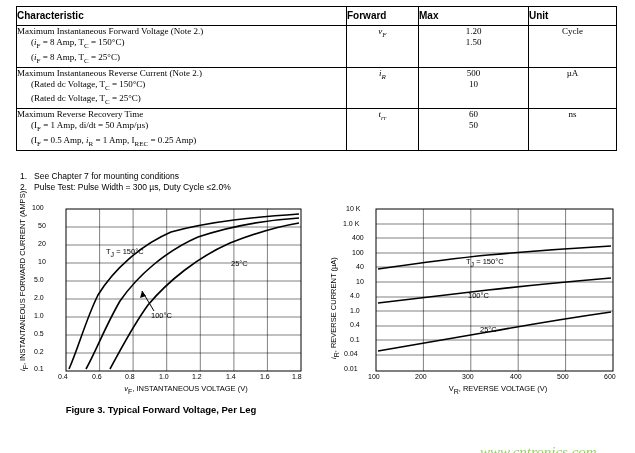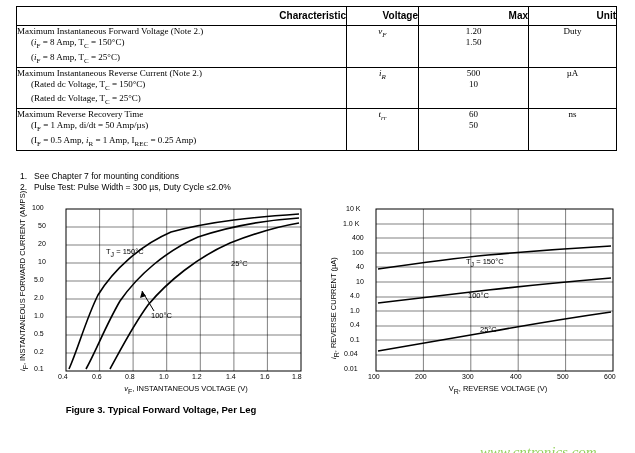--- a/index.html
+++ b/index.html
@@ -2,21 +2,21 @@
 <html><head>
 <meta charset="utf-8">
 <style>
   html,body{margin:0;padding:0;background:#fff;}
   body{width:635px;height:453px;font-family:"Liberation Sans",sans-serif;color:#000;overflow:hidden;position:relative;}
   #sheet{width:635px;height:453px;position:relative;}
 
   
   table.spec{border-collapse:collapse;width:600px;margin:6px 0 0 16px;table-layout:fixed;}
   table.spec th, table.spec td{border:1px solid #000;font-size:9px;padding:0;vertical-align:top;}
-  table.spec th{font-weight:bold;text-align:right;height:18px;line-height:18px;font-size:10px;}
+  table.spec th{font-weight:bold;text-align:left;height:18px;line-height:18px;font-size:10px;}
   .c-char{width:330px;}
   .c-sym{width:72px;}
   .c-max{width:110px;}
   .c-unit{width:88px;}
   td.char{padding:3px 0 3px 8px;text-align:left;}
   td.mid{text-align:center;padding-top:3px;}
   .sub{font-size:7px;vertical-align:sub;}
   .ital{font-style:italic;}
   .ln{display:block;line-height:11px;white-space:nowrap;font-family:Liberation Serif, serif;}
   .indent{padding-left:14px;}
@@ -52,21 +52,21 @@
   <table class="spec">
     <colgroup>
       <col class="c-char">
         <col class="c-sym">
         <col class="c-max">
         <col class="c-unit">
     </colgroup>
     <thead>
       <tr>
         <th>Characteristic</th>
-        <th>Voltage</th>
+        <th>Forward</th>
         <th>Max</th>
         <th>Unit</th>
       </tr>
     </thead>
     <tbody>
 
       <tr>
         <td class="char">
           <span class="ln">Maximum Instantaneous Forward Voltage (Note 2.)</span>
           <span class="ln indent">(<span class="ital">i</span><span class="sub">F</span> = 8 Amp, T<span class="sub">C</span> = 150°C)</span>
@@ -74,21 +74,21 @@
         </td>
         <td class="mid">
           <span class="ln ital"><span class="ital">v</span><span class="sub">F</span></span>
         </td>
         <td class="mid vals">
           <span class="ln blank"></span>
           <span class="ln">1.20</span>
           <span class="ln">1.50</span>
         </td>
         <td class="mid">
-          <span class="ln">Duty</span>
+          <span class="ln">Cycle</span>
         </td>
       </tr>
 
       <tr>
         <td class="char">
           <span class="ln">Maximum Instantaneous Reverse Current (Note 2.)</span>
           <span class="ln indent">(Rated dc Voltage, T<span class="sub">C</span> = 150°C)</span>
           <span class="ln indent">(Rated dc Voltage, T<span class="sub">C</span> = 25°C)</span>
         </td>
         <td class="mid">

